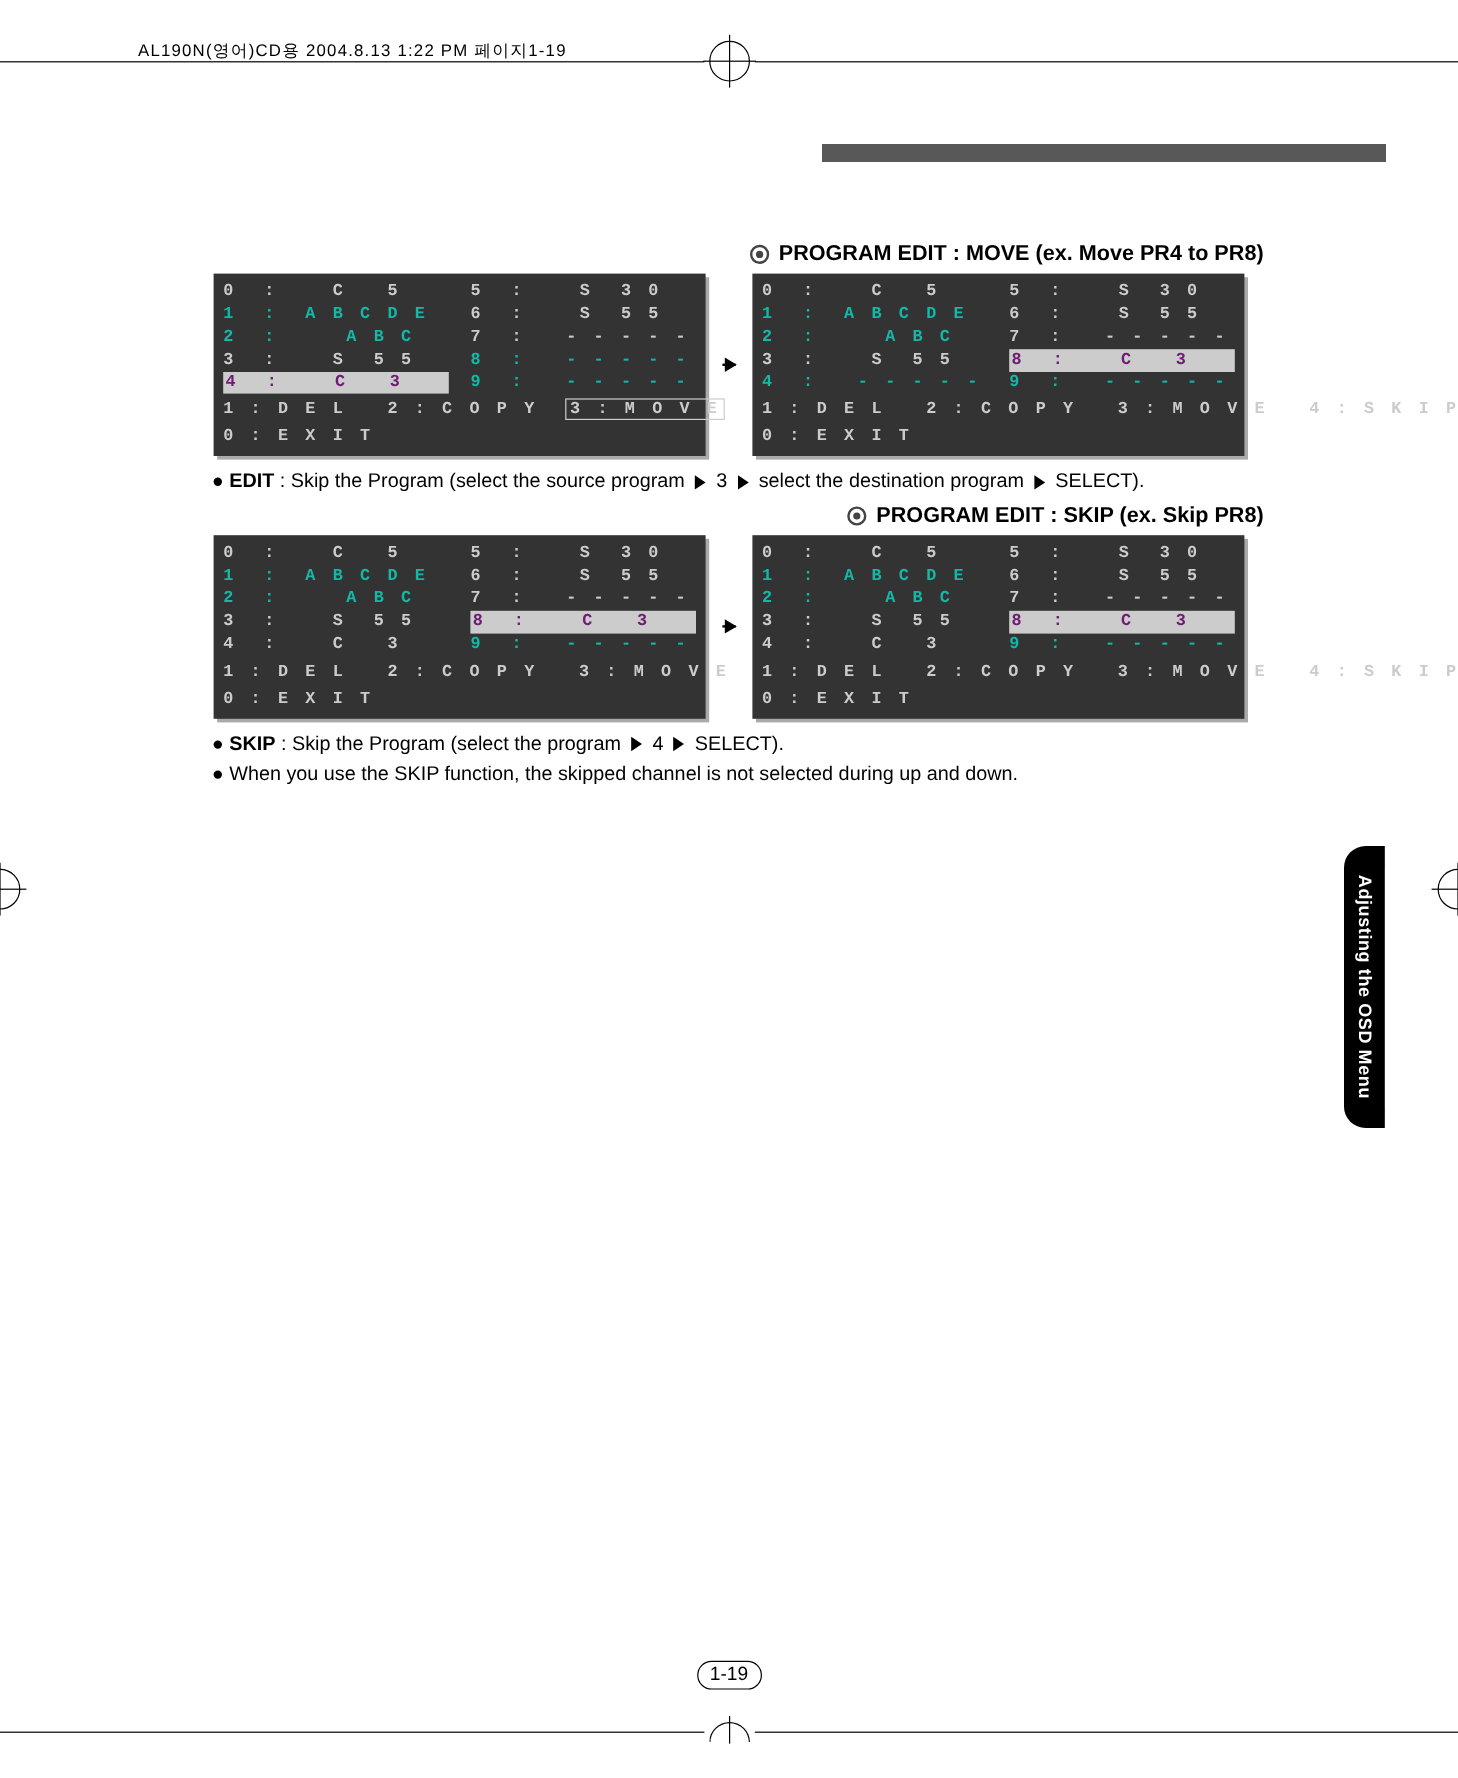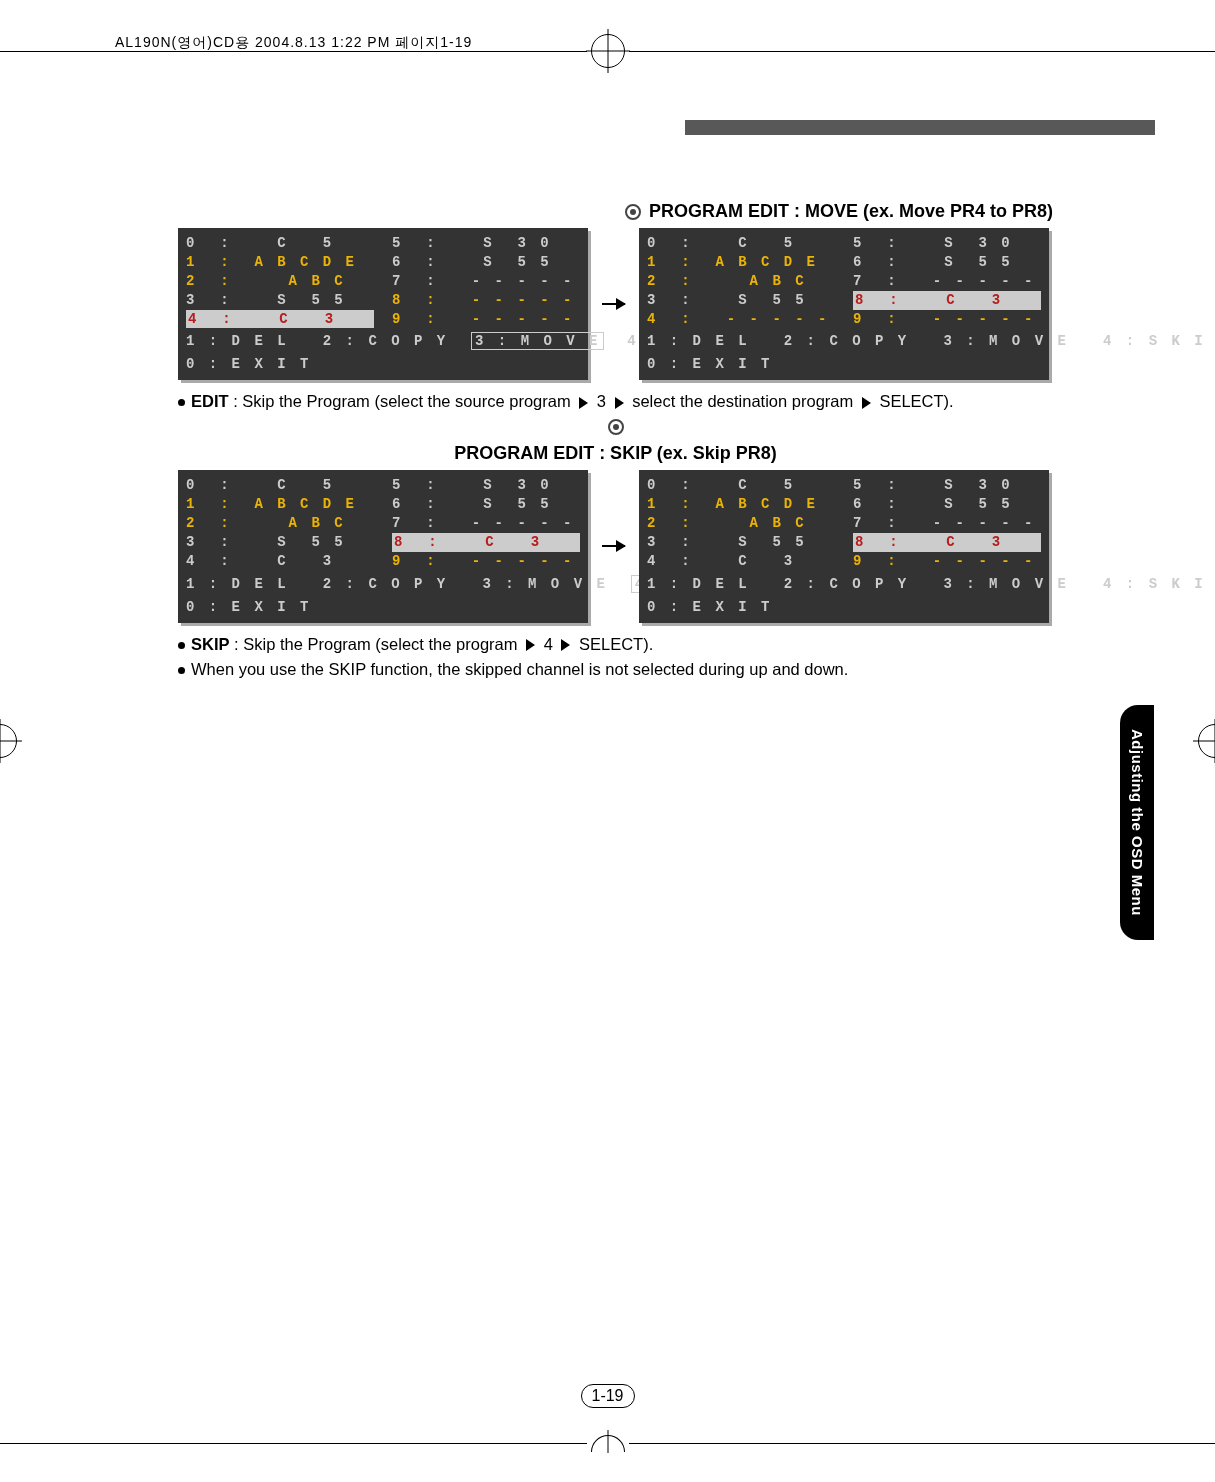--- a/index.html
+++ b/index.html
@@ -41,39 +41,39 @@
   .crop-top .circle::after  { top:50%; left:-6px; right:-6px; height:1px; transform:translateY(-0.5px);}
   .bar-right {
     position:absolute; top:120px; right:60px; width:470px; height:15px; background:#585858;
   }
   .content { position:absolute; top:195px; left:178px; width:875px; }
   .section-title { display:flex; align-items:center; gap:8px; font-weight:bold; font-size:18px; margin:6px 0 6px 0;justify-content:flex-end;}
   .target-icon {
     width:16px; height:16px; border:2px solid #444; border-radius:50%; position:relative; flex:0 0 16px;
   }
   .target-icon::after { content:""; position:absolute; left:50%; top:50%; width:6px; height:6px; background:#444; border-radius:50%; transform:translate(-50%,-50%); }
-  .panels { display:flex; align-items:center; gap:10px; margin:4px 4px 10px 0;}
+  .panels { display:flex; align-items:center; gap:10px; margin:4px 16px 10px 0;}
   .panel {
     width:410px;
     background:#333;
     color:#ccc;
     font-family:"Courier New", monospace;
     font-size:14px;
     letter-spacing:3px;
     padding:6px 8px 6px 8px;
     position:relative;
     box-shadow:3px 3px 0 #aaa;
     font-weight:bold;
   }
   .panel .cols { display:flex; gap:18px; }
   .panel .col { flex:1; }
   .panel .row { white-space:pre; line-height:1.35; }
   .panel .ft { white-space:pre; margin-top:4px; line-height:1.35;}
-  .panel .dim { color:#eab308; }
-  .panel .hi { background:#ccc; color:#b91c1c; padding:0 2px;}
+  .panel .dim { color:#14b8a6; }
+  .panel .hi { background:#ccc; color:#701a75; padding:0 2px;}
   .panel .box { border:1px solid #ccc; padding:0 3px; color:#ccc;}
   .arrow { width:30px; height:2px; background:#000; position:relative; margin:0 4px;}
   .arrow::after { content:""; position:absolute; right:-1px; top:-5px; border-left:10px solid #000; border-top:6px solid transparent; border-bottom:6px solid transparent;}
   .body-text { font-size:16.5px; line-height:1.4; margin:2px 0; }
   .body-text .dot { display:inline-block; width:7px; height:7px; background:#000; border-radius:50%; vertical-align:middle; margin-right:6px;}
   .tri { display:inline-block; border-left:9px solid #000; border-top:6px solid transparent; border-bottom:6px solid transparent; vertical-align:middle; margin:0 4px;}
   .side-tab {
     position:absolute; right:61px; top:705px; width:34px; height:235px;
     background:#000; border-top-left-radius:18px; border-bottom-left-radius:18px;
     color:#fff; font-weight:bold; font-size:15px;
@@ -172,21 +172,21 @@
       </div>
       <div class="ft">1 : D E L   2 : C O P Y   3 : M O V E   4 : S K I P</div>
       <div class="ft">0 : E X I T</div>
     </div>
   </div>
 
   <div class="body-text">
     <span class="dot"></span><b>EDIT</b><span> : Skip the Program (select the source program </span><span class="tri"></span><span> 3 </span><span class="tri"></span><span> select the destination program </span><span class="tri"></span><span> SELECT).</span>
   </div>
 
-  <div class="section-title" style="flex-direction:column;">
+  <div class="section-title" style="">
     <span class="target-icon"></span>
     <span>PROGRAM EDIT : SKIP (ex. Skip PR8)</span>
   </div>
 
   <div class="panels">
     <div class="panel">
       <div class="cols">
         <div class="col" id="sL1">
             <div class="row">0  :    C   5</div>
             <div class="row dim">1  :  A B C D E</div>

